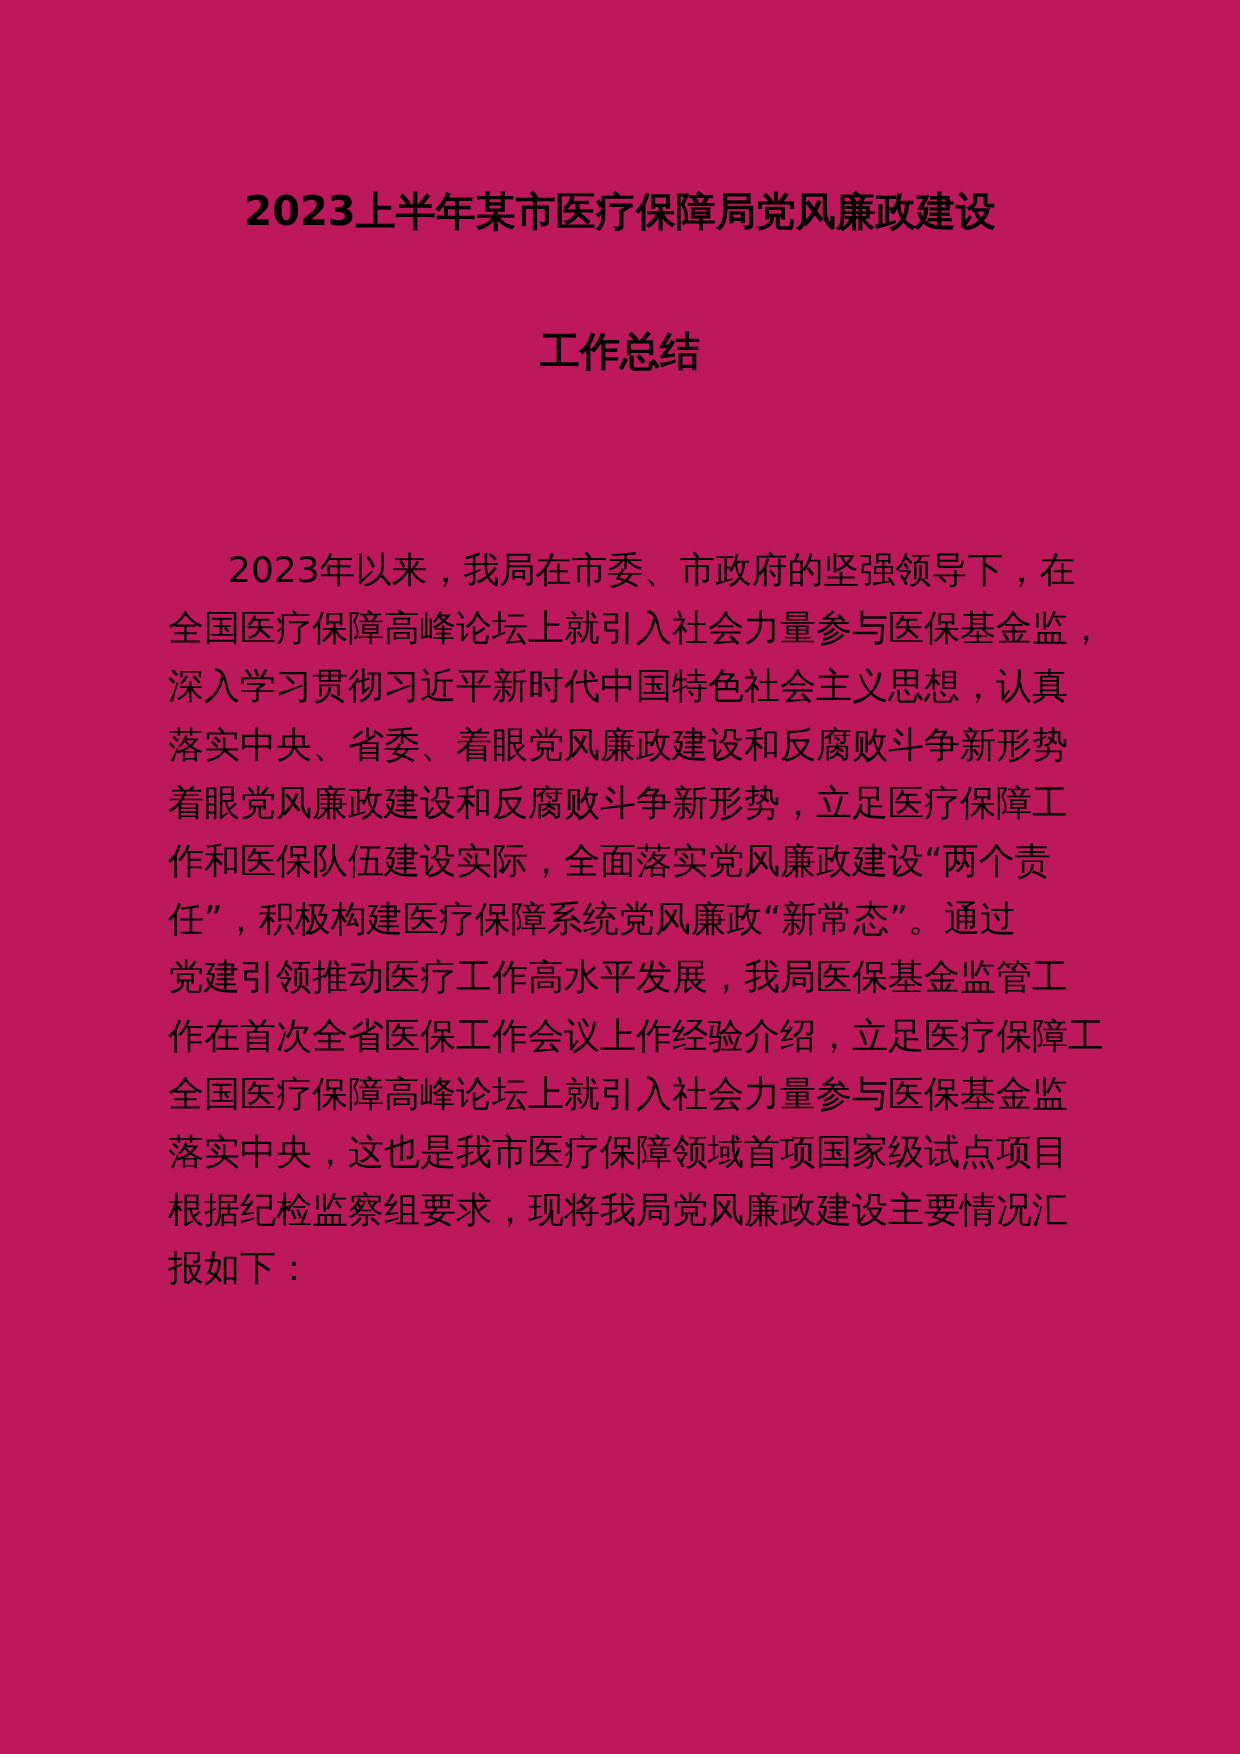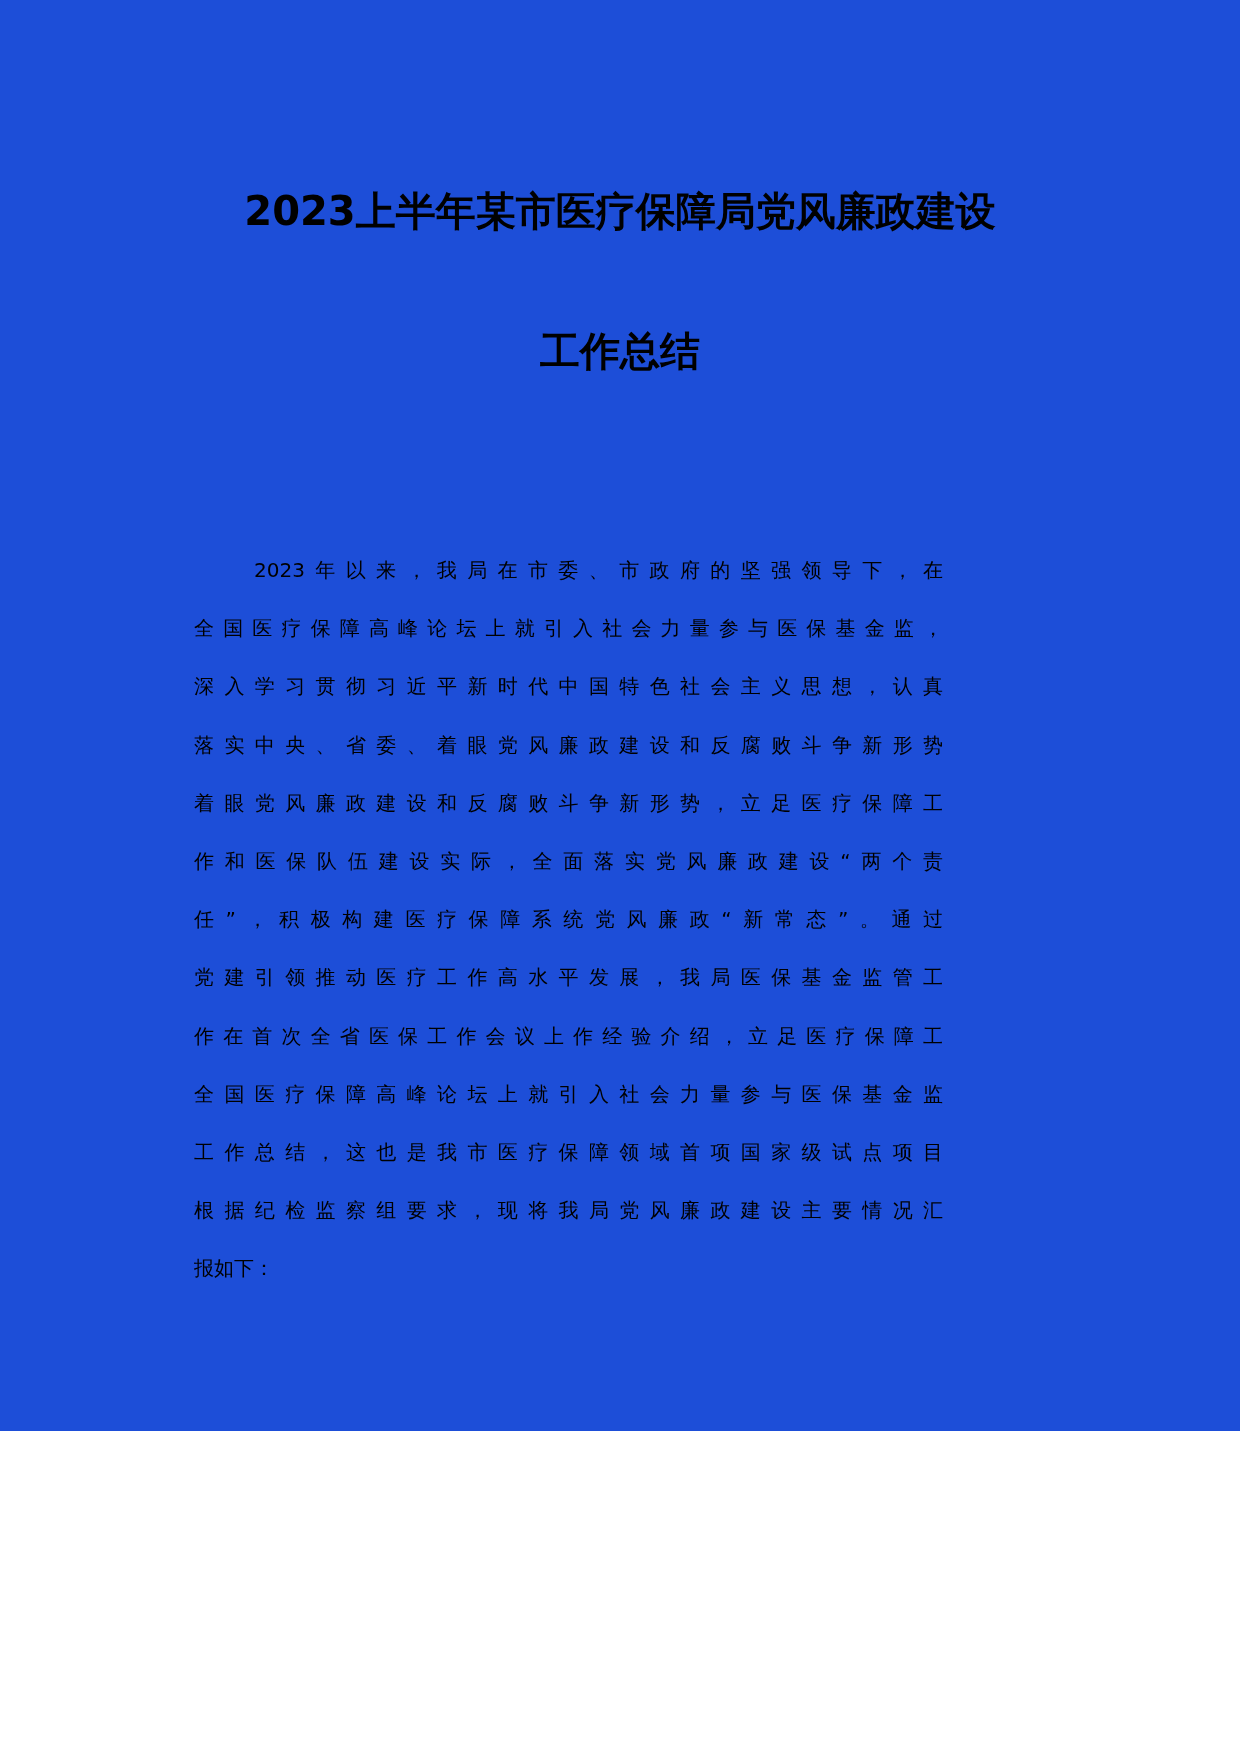--- a/index.html
+++ b/index.html
@@ -3,22 +3,22 @@
   <meta charset="utf-8">
   <style>
     html, body {
       margin: 0;
       padding: 0;
       background: #ffffff;
     }
     .page {
       position: relative;
       width: 1240px;
-      height: 1431px;
-      background: #1d4ed8;
+      height: 1754px;
+      background: #be185d;
       color: #000000;
       overflow: hidden;
       font-family: "DejaVu Sans", "Liberation Sans", sans-serif;
     }
     .title-line {
       position: absolute;
       left: 0;
       width: 1240px;
       text-align: center;
       font-weight: bold;
@@ -32,26 +32,25 @@
     .body {
       position: absolute;
       left: 168px;
       top: 547px;
       width: 775px;
     }
     .body-line {
       display: block;
       height: 58.2px;
       line-height: 46px;
-      font-size: 20px;
+      font-size: 36px;
       white-space: nowrap;
       overflow: visible;
       text-align: justify;
       text-align-last: justify;
-      margin-left: 26px;
     }
     .body-line.indent {
       padding-left: 60px;
     }
     .body-line.last {
       text-align-last: left;
     }
   </style>
 </head>
 <body>
@@ -64,17 +63,17 @@
     <span class="body-line indent">2023年以来，我局在市委、市政府的坚强领导下，在</span>
     <span class="body-line">全国医疗保障高峰论坛上就引入社会力量参与医保基金监，</span>
     <span class="body-line">深入学习贯彻习近平新时代中国特色社会主义思想，认真</span>
     <span class="body-line">落实中央、省委、着眼党风廉政建设和反腐败斗争新形势</span>
     <span class="body-line">着眼党风廉政建设和反腐败斗争新形势，立足医疗保障工</span>
     <span class="body-line">作和医保队伍建设实际，全面落实党风廉政建设“两个责</span>
     <span class="body-line">任”，积极构建医疗保障系统党风廉政“新常态”。通过</span>
     <span class="body-line">党建引领推动医疗工作高水平发展，我局医保基金监管工</span>
     <span class="body-line">作在首次全省医保工作会议上作经验介绍，立足医疗保障工</span>
     <span class="body-line">全国医疗保障高峰论坛上就引入社会力量参与医保基金监</span>
-    <span class="body-line">工作总结，这也是我市医疗保障领域首项国家级试点项目</span>
+    <span class="body-line">落实中央，这也是我市医疗保障领域首项国家级试点项目</span>
     <span class="body-line">根据纪检监察组要求，现将我局党风廉政建设主要情况汇</span>
     <span class="body-line last">报如下：</span>
   </div>
 </div>
 
 </body></html>

